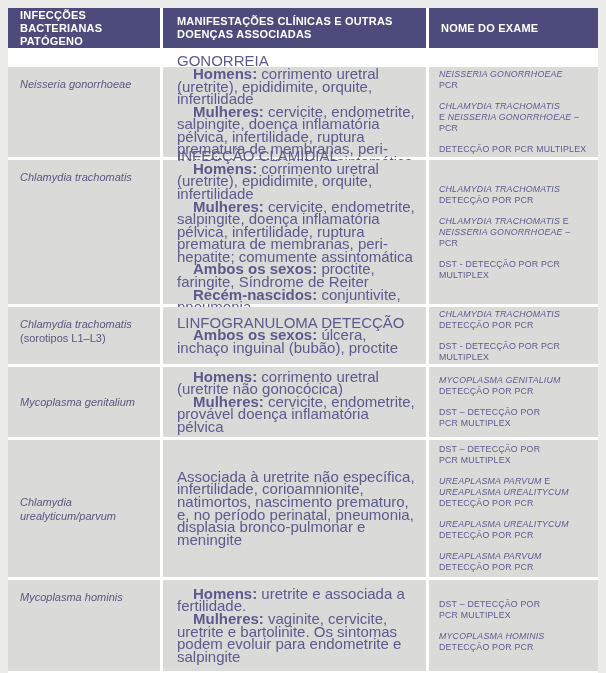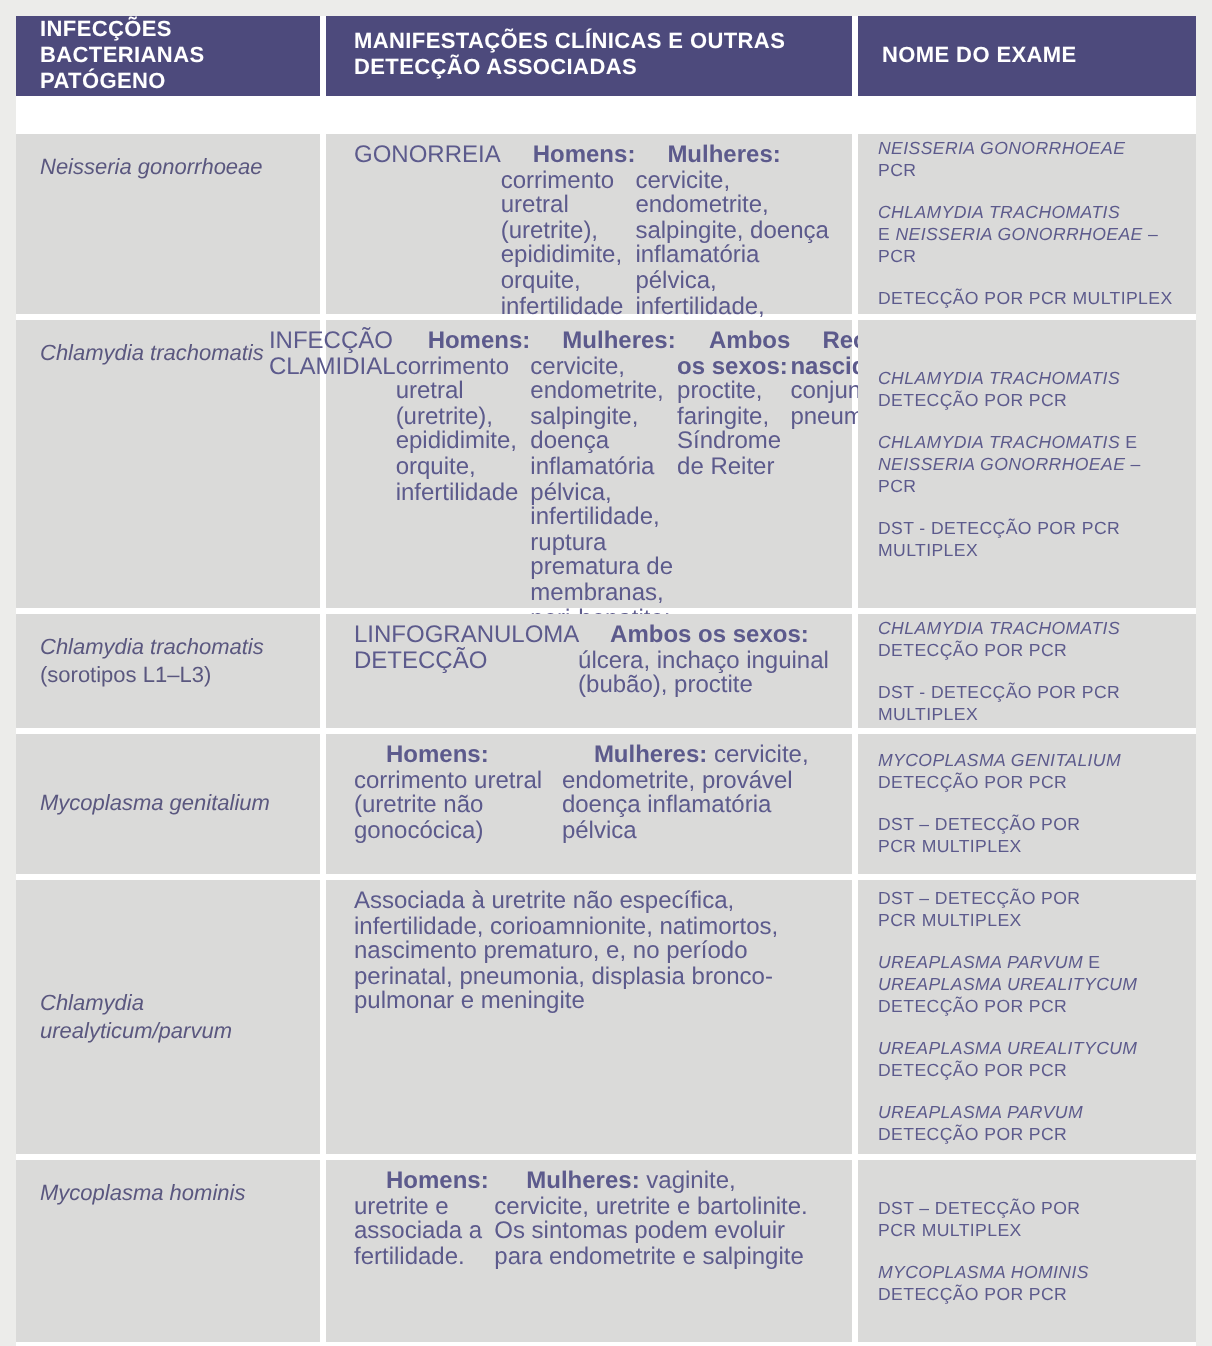--- a/index.html
+++ b/index.html
@@ -61,25 +61,25 @@
     display: flex;
     flex-direction: column;
     justify-content: center;
     padding-top: 0;
     padding-bottom: 0;
   }
   .pline.it { font-style: italic; }
 
   .cell.c2 {
     padding: 4px 10px 4px 14px;
-    font-size: 12px;
+    font-size: 15px;
     line-height: 12.6px;
     color: var(--text, #5C5A8C);
     display: flex;
-    flex-direction: row;
+    flex-direction: column;
     justify-content: center;
   }
   .mline b { font-weight: bold; margin-left: 16px; }
 
   .cell.c3 {
     padding: 4px 6px 4px 10px;
     font-size: 8.8px;
     line-height: 11px;
     letter-spacing: 0.2px;
     color: var(--text, #5C5A8C);
@@ -94,21 +94,21 @@
 <body>
 
 <div class="table-wrap">
   <div class="hrow">
     <div class="hcell c1">
       <div>INFECÇÕES BACTERIANAS</div>
       <div>PATÓGENO</div>
     </div>
     <div class="hcell c2">
       <div>MANIFESTAÇÕES CLÍNICAS E OUTRAS</div>
-      <div>DETECÇÃO ASSOCIADAS</div>
+      <div>DOENÇAS ASSOCIADAS</div>
     </div>
     <div class="hcell c3">
       <div>NOME DO EXAME</div>
     </div>
   </div>
   <div id="rows" style="display: flex; flex-direction: column; gap: 3px;">
       <div class="row" style="height: 90px;">
         <div class="cell c1">
           <div class="pline it">Neisseria gonorrhoeae</div>
         </div>

